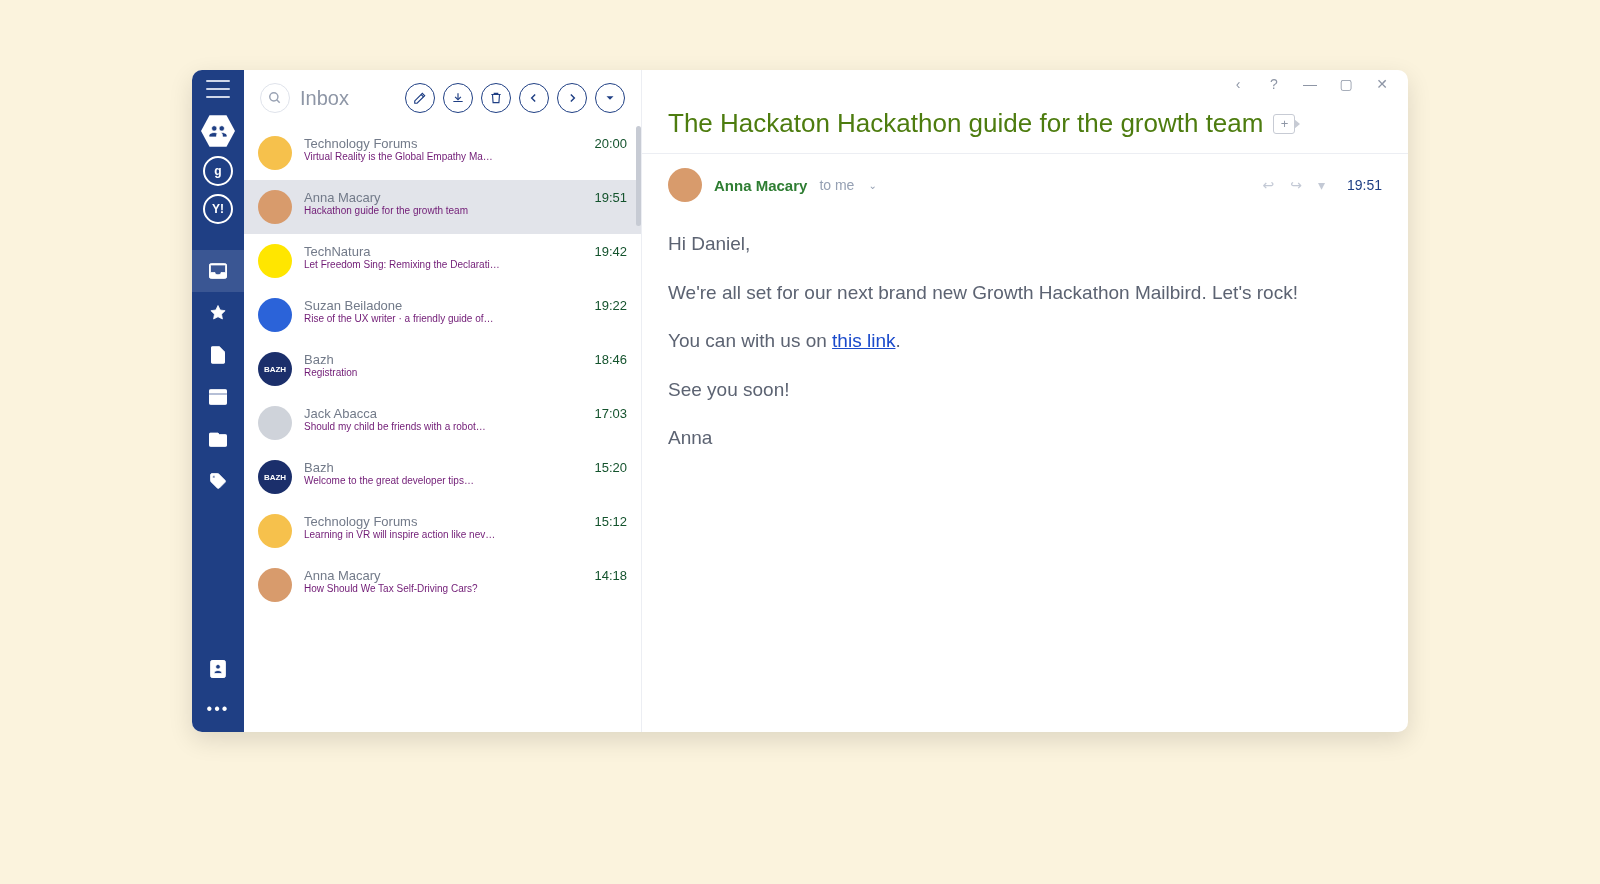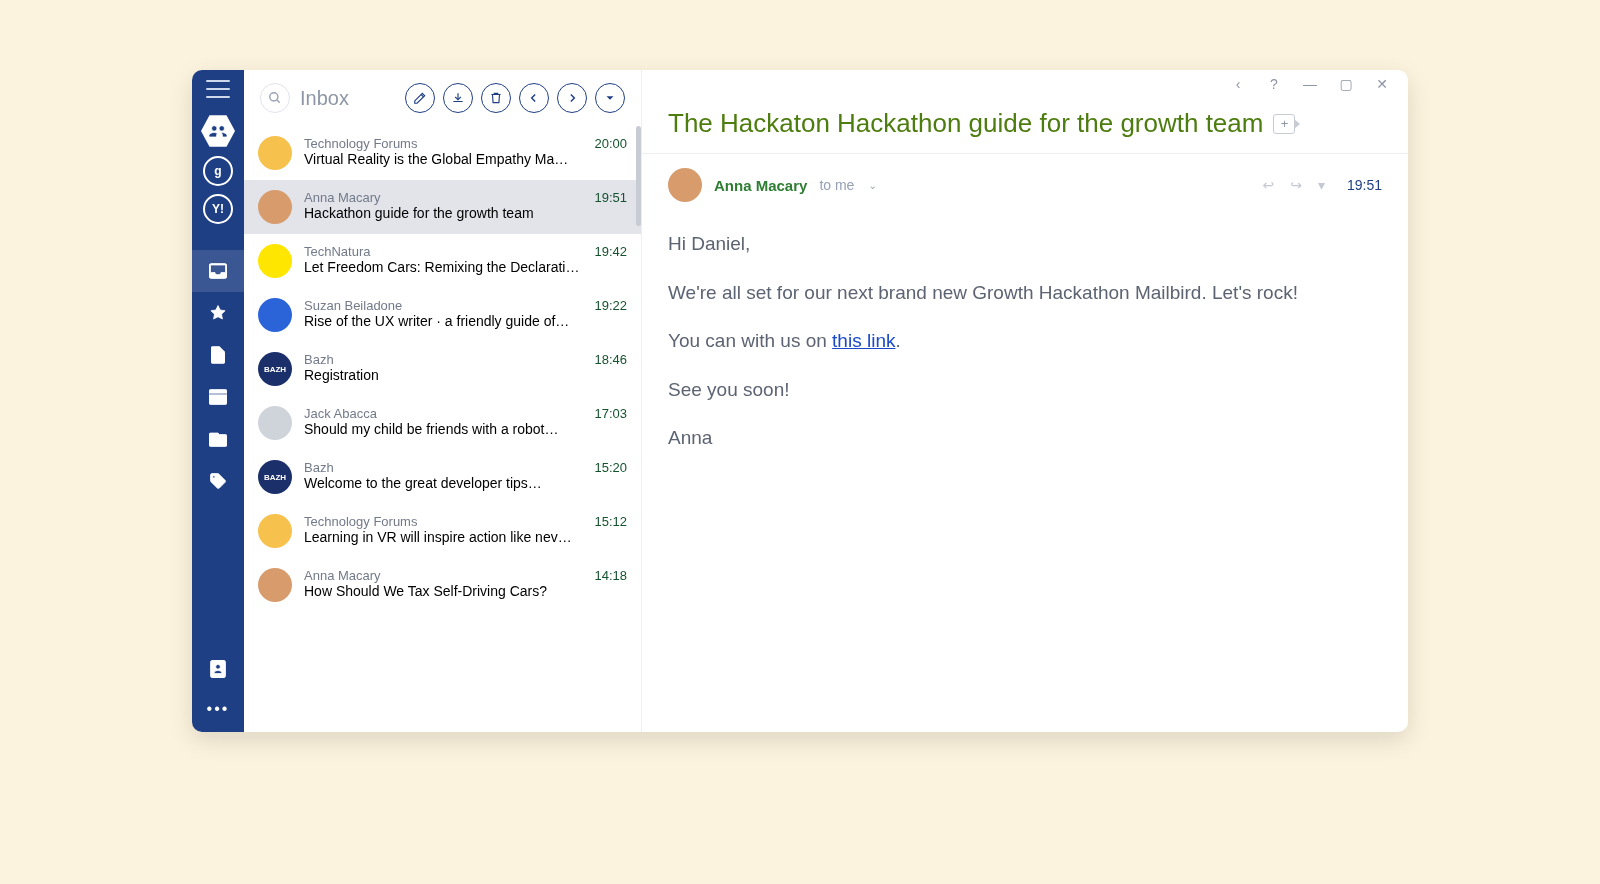--- a/index.html
+++ b/index.html
@@ -136,21 +136,21 @@
   .avatar {
     width: 34px; height: 34px; border-radius: 50%;
     background: #d7dae2;
     flex-shrink: 0;
     display: flex; align-items: center; justify-content: center;
     font-size: 11px; font-weight: 700; color: #fff;
   }
   .msg-body { flex: 1; min-width: 0; }
   .sender { font-size: 13px; color: #727a89; }
   .subject {
-    font-size: 14px; color: #000000;
+    font-size: 10px; color: #701a75;
     white-space: nowrap; overflow: hidden; text-overflow: ellipsis;
     max-width: 280px;
   }
   .time {
     font-size: 13px; color: #14532d;
     flex-shrink: 0;
   }
 
   
   .reader {
@@ -336,21 +336,21 @@
           <div class="msg-body">
             <div class="sender">Anna Macary</div>
             <div class="subject">Hackathon guide for the growth team</div>
           </div>
           <div class="time">19:51</div>
         </div>
         <div class="msg">
           <div class="avatar" style="background: rgb(255, 230, 0); font-size: 11px;"></div>
           <div class="msg-body">
             <div class="sender">TechNatura</div>
-            <div class="subject">Let Freedom Cars: Remixing the Declarati…</div>
+            <div class="subject">Let Freedom Sing: Remixing the Declarati…</div>
           </div>
           <div class="time">19:42</div>
         </div>
         <div class="msg">
           <div class="avatar" style="background: rgb(43, 99, 217); font-size: 11px;"></div>
           <div class="msg-body">
             <div class="sender">Suzan Beiladone</div>
             <div class="subject">Rise of the UX writer · a friendly guide of…</div>
           </div>
           <div class="time">19:22</div>

